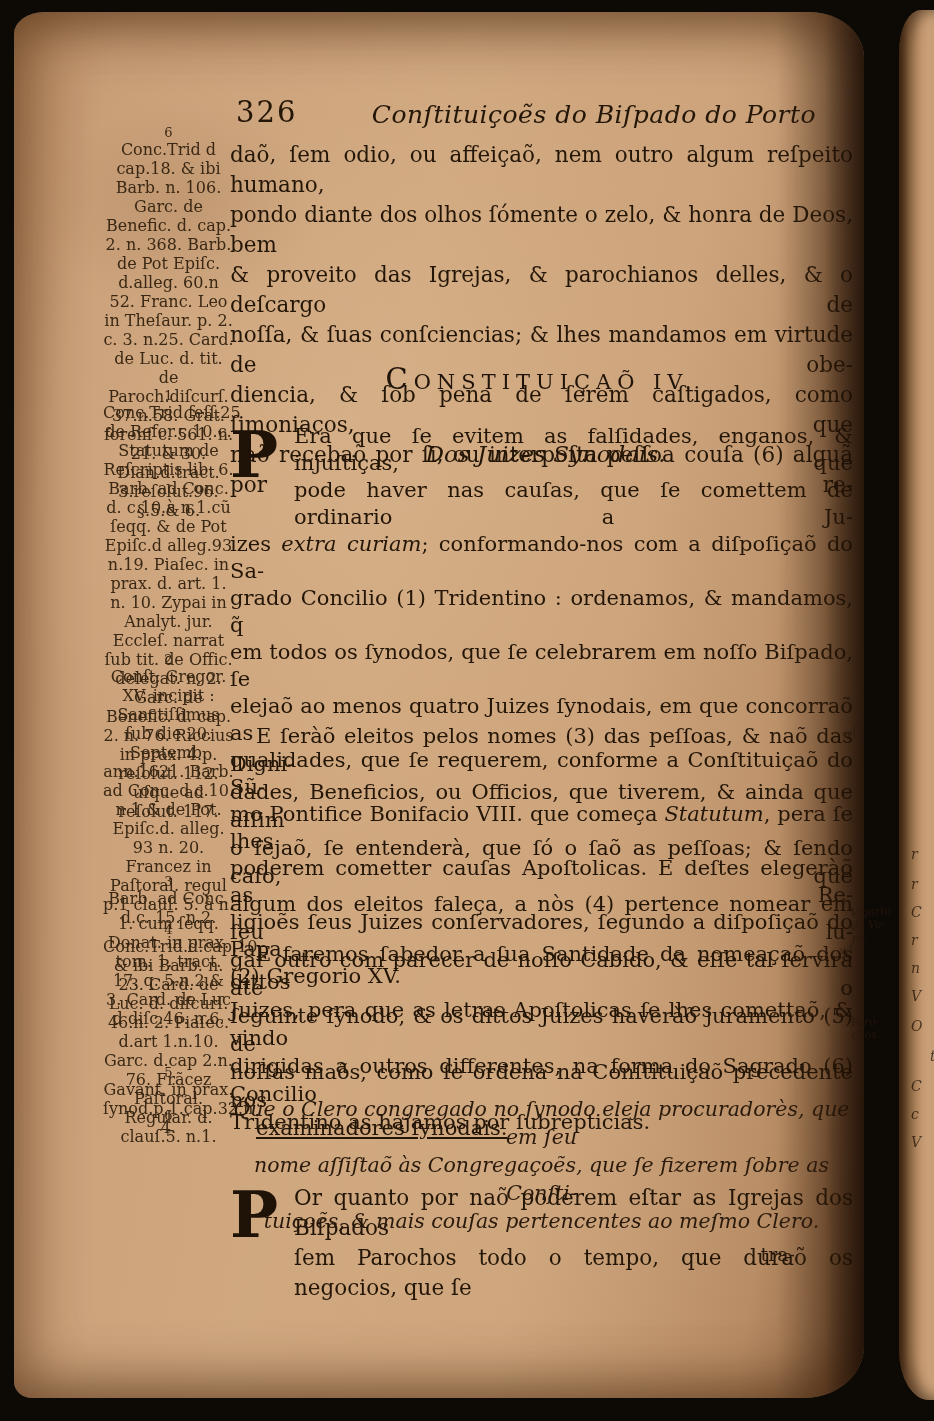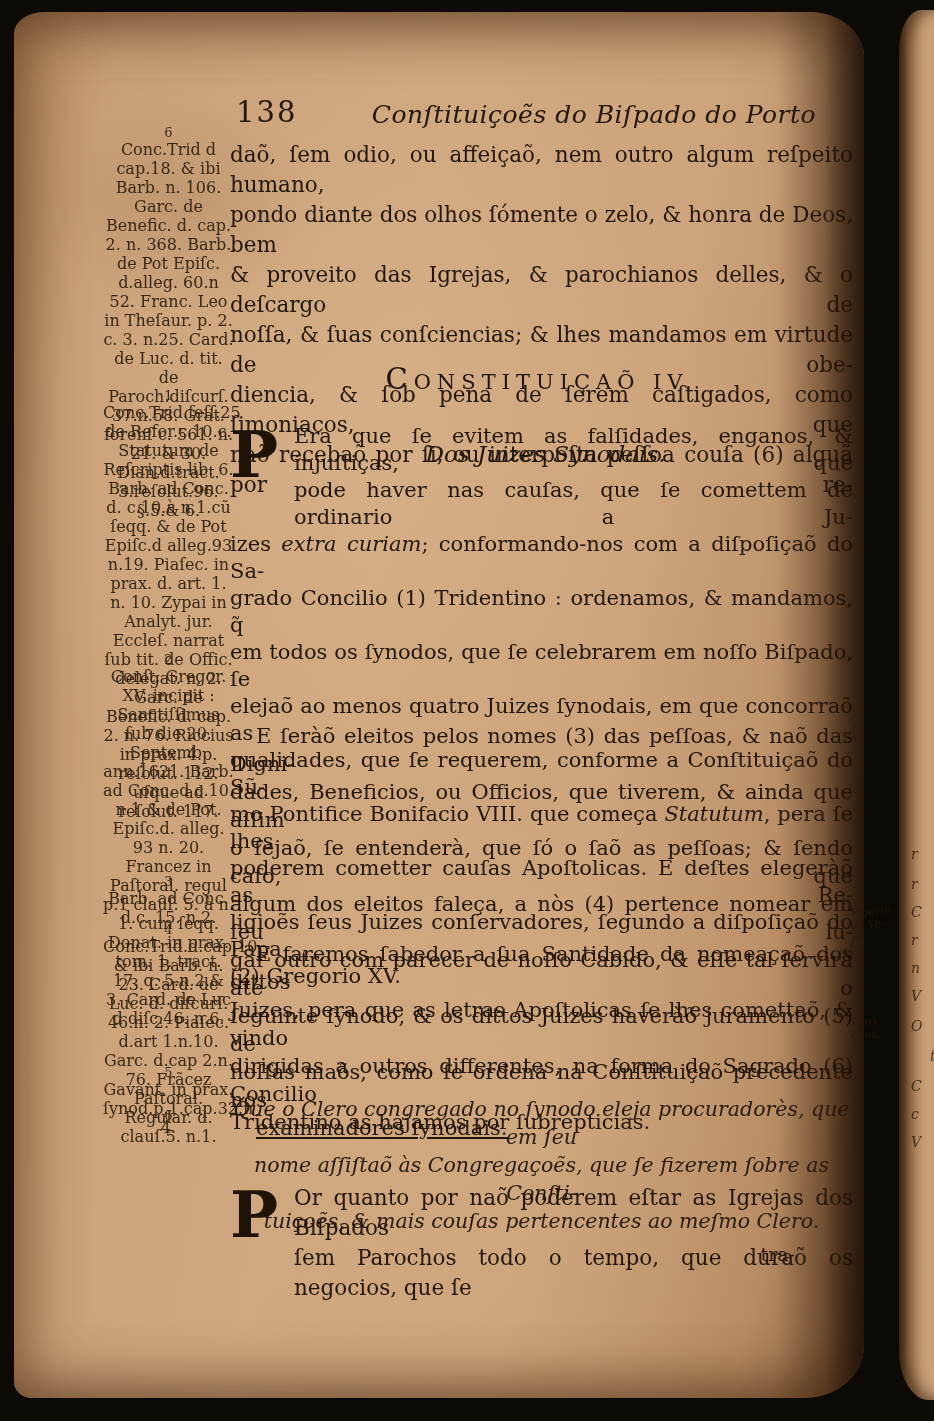--- a/index.html
+++ b/index.html
@@ -97,21 +97,21 @@
   .ink-mark{
     position:absolute;font-style:italic;font-size:12px;color:#503a1e;
     transform:rotate(-12deg);
   }
 </style>
 </head>
 <body>
 
 <div class="page">
 
-  <div class="page-number">138</div>
+  <div class="page-number">326</div>
   <div class="running-title">Conſtituiçoẽs do Biſpado do Porto</div>
 
   <div class="mnote" style="top:113px;">
     <span class="lbl">6</span>
     <span class="txt">Conc.Trid d cap.18. &amp; ibi Barb. n. 106. Garc. de Benefic. d. cap. 2. n. 368. Barb. de Pot Epiſc. d.alleg. 60.n 52. Franc. Leo in Theſaur. p. 2. c. 3. n.25. Card. de Luc. d. tit. de Paroch.diſcurſ. 37.n.58. Grat. forenſ c. 561. n. 21. &amp; 30. Dian.d.tract. 3.reſolut.96. §.5.&amp; 6.</span>
   </div>
   <div class="mnote" style="top:376px;">
     <span class="lbl">1</span>
     <span class="txt">Conc.Trid.ſeſſ.25 de Refor.c.10.c. Statutum de Reſcriptis lib. 6. Barb. ad Conc. d. c.10.à n.1.cũ ſeqq. &amp; de Pot Epiſc.d alleg.93 n.19. Piaſec. in prax. d. art. 1. n. 10. Zypai in Analyt. jur. Eccleſ. narrat ſub tit. de Offic. delegat. n. 2. Garc. de Benefic. d. cap. 2. n. 76. Riccius in prax. 4.p. reſolut. 112. uſque ad reſolut. 117.</span>
   </div>

